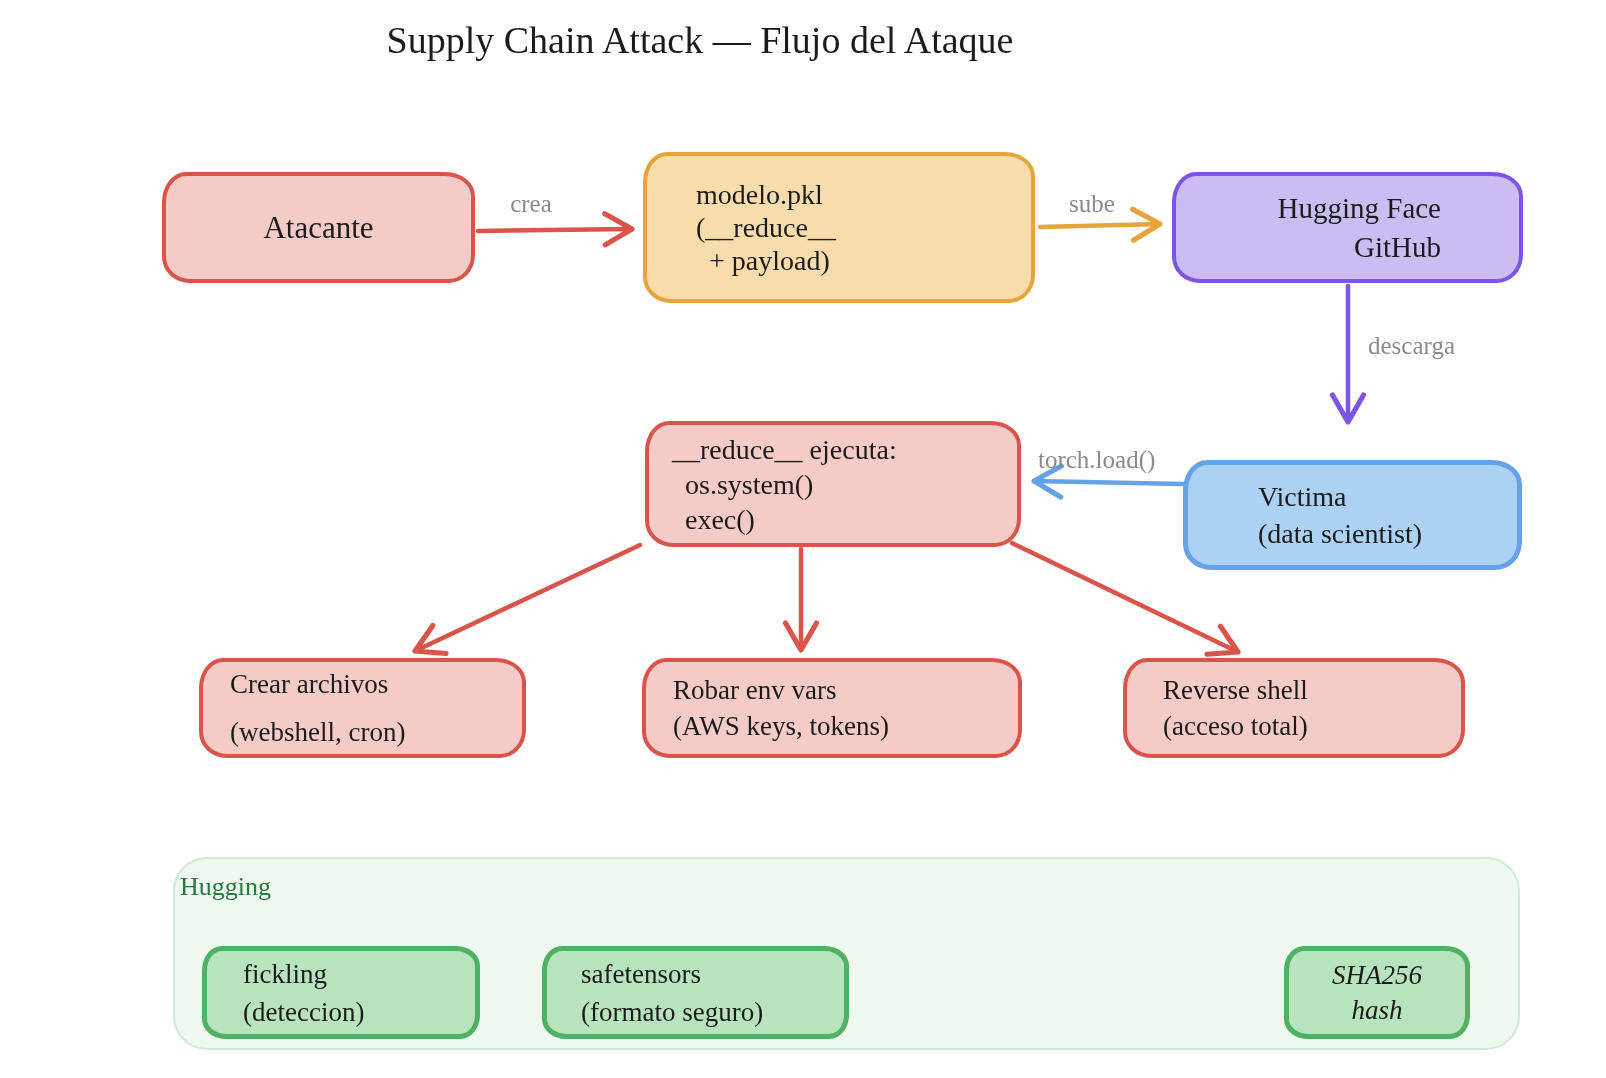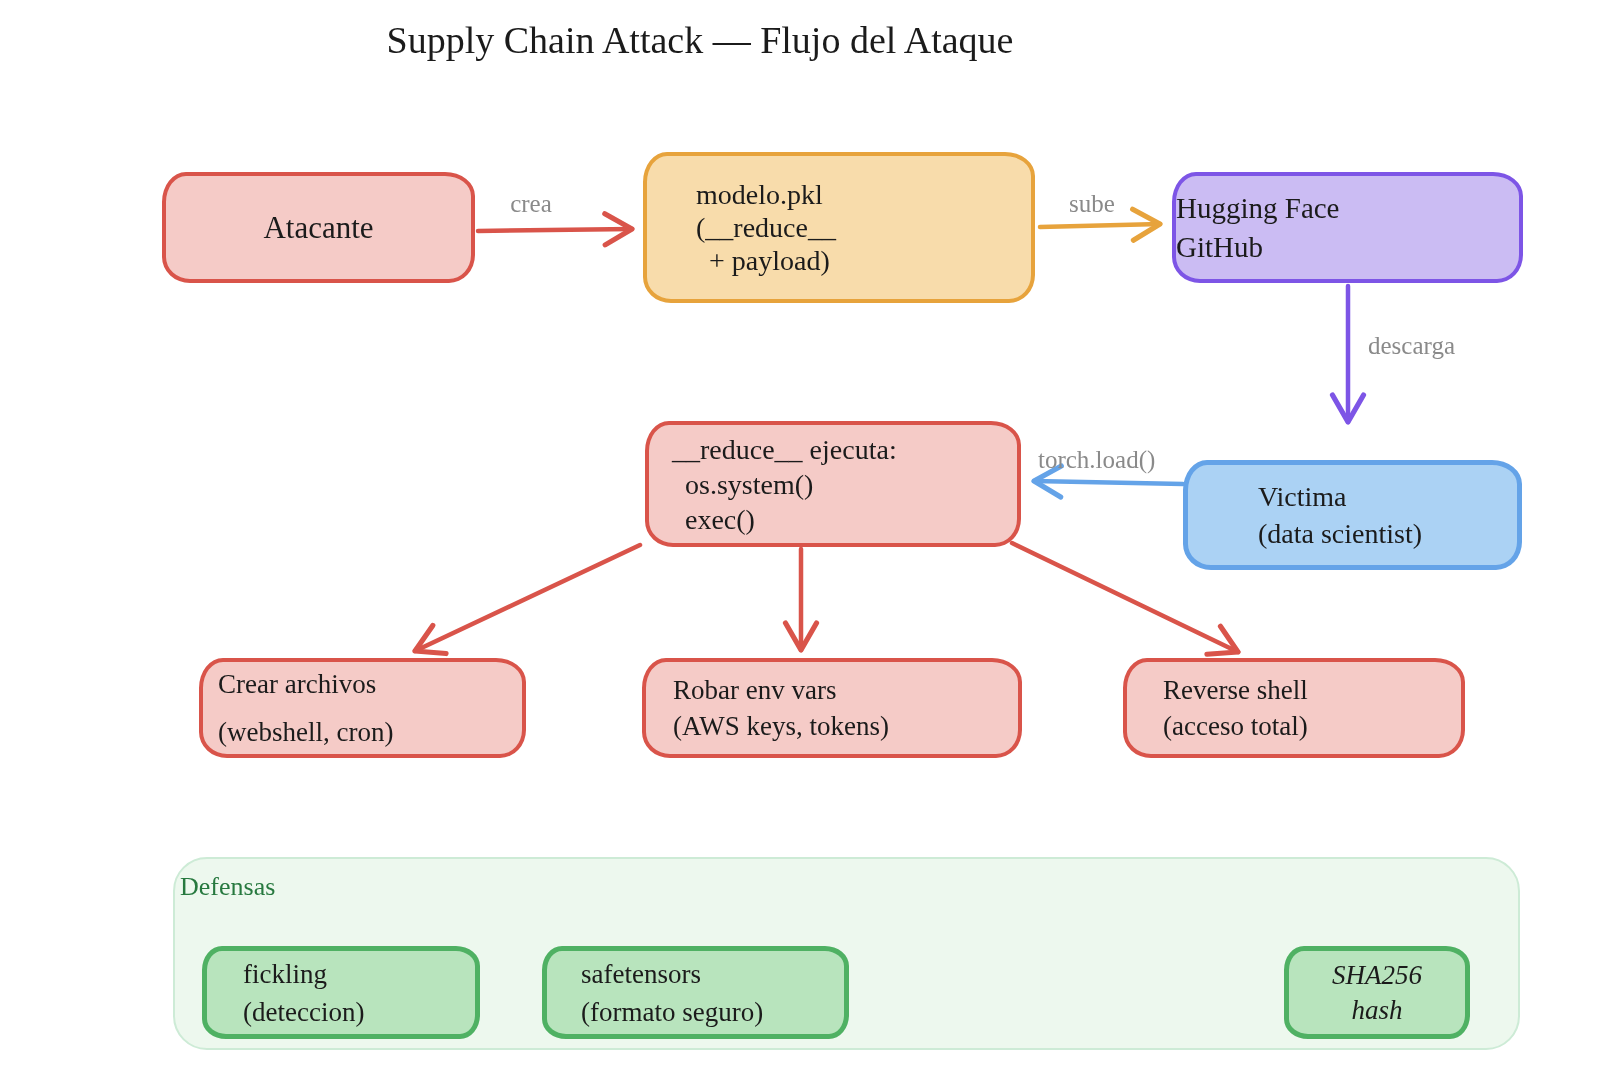--- a/index.html
+++ b/index.html
@@ -34,24 +34,24 @@
   .node .nl{white-space:nowrap;}
   .node .ind{margin-left:13px;}
   .red{background:var(--red-fill,#f5cbc7);border-color:var(--red-border,#d9544a);}
   .orange{background:var(--orange-fill,#f8dcab);border-color:var(--orange-border,#e7a33c);}
   .purple{background:var(--purple-fill,#cbbcf3);border-color:var(--purple-border,#7d55e6);}
   .blue{background:var(--blue-fill,#abd2f4);border-color:var(--blue-border,#64a3e8);}
   .green{background:var(--green-fill,#b8e4bd);border-color:var(--green-border,#4fb163);border-radius:20px 24px 20px 24px / 24px 20px 24px 20px;}
 
   .n-atacante{left:162px;top:172px;width:313px;height:111px;align-items:center;font-size:31px;}
   .n-modelo{left:643px;top:152px;width:392px;height:151px;padding-left:49px;line-height:33px;}
-  .n-hf{left:1172px;top:172px;width:351px;height:111px;align-items:flex-start;padding-right:78px;font-size:29px;line-height:39px;}
+  .n-hf{left:1172px;top:172px;width:351px;height:111px;align-items:flex-end;padding-right:78px;font-size:29px;line-height:39px;}
   .n-victima{left:1183px;top:432px;width:339px;height:110px;padding-left:70px;line-height:37px;border-width:5px;margin-top:28px;}
   .n-reduce{left:645px;top:421px;width:376px;height:126px;padding-left:23px;line-height:35px;}
-  .n-crear{left:199px;top:658px;width:327px;height:100px;padding-left:15px;font-size:27px;line-height:36px;gap:12px;}
+  .n-crear{left:199px;top:658px;width:327px;height:100px;padding-left:27px;font-size:27px;line-height:36px;gap:12px;}
   .n-robar{left:642px;top:658px;width:380px;height:100px;padding-left:27px;font-size:27px;line-height:36px;}
   .n-reverse{left:1123px;top:658px;width:342px;height:100px;padding-left:36px;font-size:27px;line-height:36px;}
 
   .edge-label{
     position:absolute;font-size:25px;color:var(--edge-label,#8a8a8a);
     white-space:nowrap;
   }
   .l-crea{left:486px;top:190px;width:90px;text-align:center;}
   .l-sube{left:1047px;top:190px;width:90px;text-align:center;}
   .l-descarga{left:1368px;top:332px;}
@@ -150,21 +150,21 @@
     <div class="nl">Reverse shell</div>
     <div class="nl">(acceso total)</div>
   </div>
 
   <div class="edge-label l-crea">crea</div>
   <div class="edge-label l-sube">sube</div>
   <div class="edge-label l-descarga">descarga</div>
   <div class="edge-label l-torch">torch.load()</div>
 
   <div class="panel"></div>
-  <div class="panel-label">Defensas</div>
+  <div class="panel-label">Hugging</div>
 
   <div class="dbox green d-fickling">
     <div class="nl">fickling</div>
     <div class="nl">(deteccion)</div>
   </div>
 
   <div class="dbox green d-safetensors">
     <div class="nl">safetensors</div>
     <div class="nl">(formato seguro)</div>
   </div>

